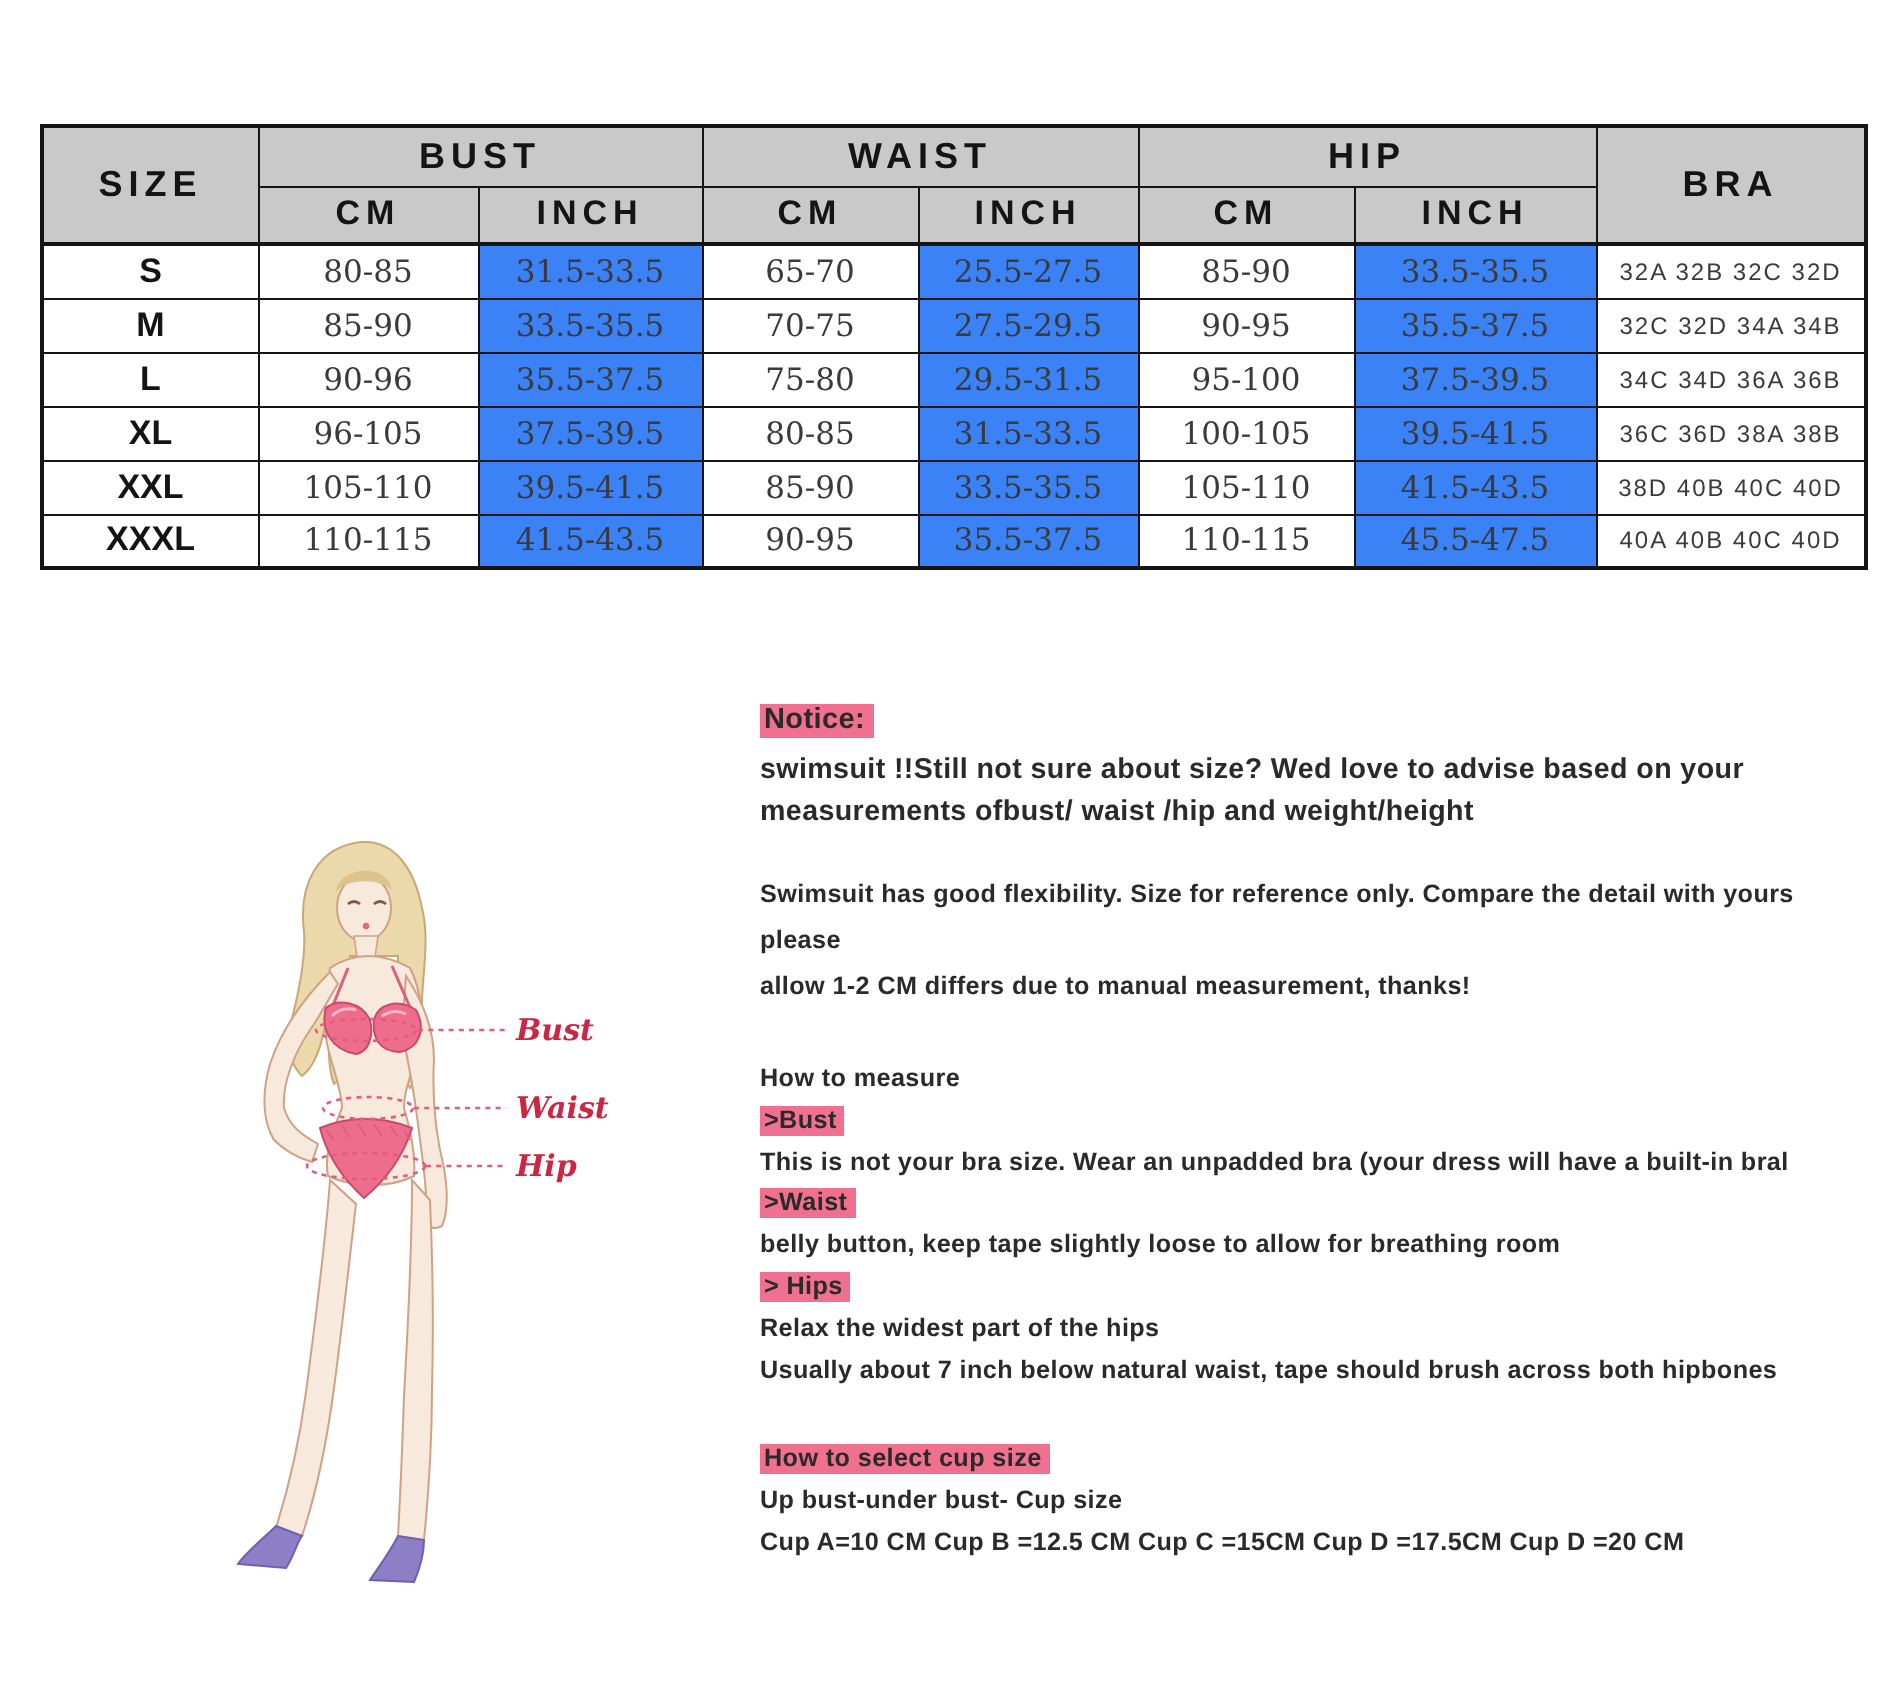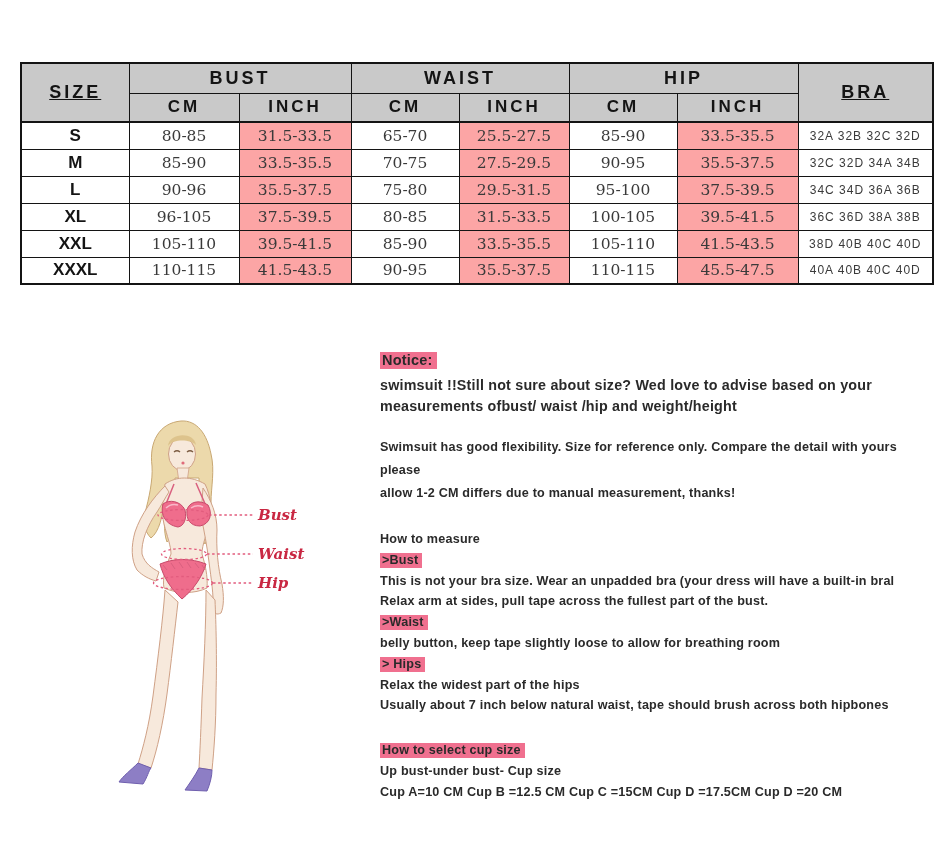--- a/index.html
+++ b/index.html
@@ -20,30 +20,30 @@
     border: 1px solid #141414; text-align: center; padding: 0;
     overflow: hidden; white-space: nowrap;
   }
   .size-table thead th {
     background: #c9c9c9; color: #141414; font-weight: 600;
     letter-spacing: 3px; font-family: "Liberation Sans", sans-serif;
   }
   .size-table thead { border-bottom: 2px solid #141414; }
   .size-table tr.group-row th { height: 30px; font-size: 18px; }
   .size-table tr.unit-row th  { height: 29px; font-size: 17px; }
-  .size-table th.col-size, .size-table th.col-bra { font-size: 18px; text-decoration: underline; }
+  .size-table th.col-size, .size-table th.col-bra { font-size: 18px; }
   .size-table tbody td {
     height: 27px; font-family: "DejaVu Serif", serif;
     font-size: 15.5px; color: #3a3a3a; background: #ffffff;
   }
   .size-table tbody td.size-cell {
     font-family: "Liberation Sans", sans-serif; font-weight: 600;
     font-size: 17px; color: #141414;
   }
-  .size-table tbody td.inch { background: #fca5a5; }
+  .size-table tbody td.inch { background: #3b82f6; }
   .size-table tbody td.bra {
     font-family: "Liberation Sans", sans-serif; font-size: 12px;
     letter-spacing: 1px; color: #3a3a3a;
   }
 
   
   .figure-wrap { position: absolute; left: 103px; top: 418px; width: 260px; height: 400px; }
   .script-label {
     font-family: "DejaVu Serif", serif; font-style: italic; font-weight: bold;
     font-size: 15px; fill: #c92742;
@@ -222,21 +222,20 @@
     <div>Swimsuit has good flexibility. Size for reference only. Compare the detail with yours please</div>
     <div>allow 1-2 CM differs due to manual measurement, thanks!</div>
   </div>
 
   <div class="measure">
     <div>How to measure</div>
     <div>
       <span class="hl">&gt;Bust</span>
     </div>
     <div>This is not your bra size. Wear an unpadded bra (your dress will have a built-in bral</div>
-    <div>Relax arm at sides, pull tape across the fullest part of the bust.</div>
     <div>
       <span class="hl">&gt;Waist</span>
     </div>
     <div>belly button, keep tape slightly loose to allow for breathing room</div>
     <div>
       <span class="hl">&gt; Hips</span>
     </div>
     <div>Relax the widest part of the hips</div>
     <div>Usually about 7 inch below natural waist, tape should brush across both hipbones</div>
   </div>

